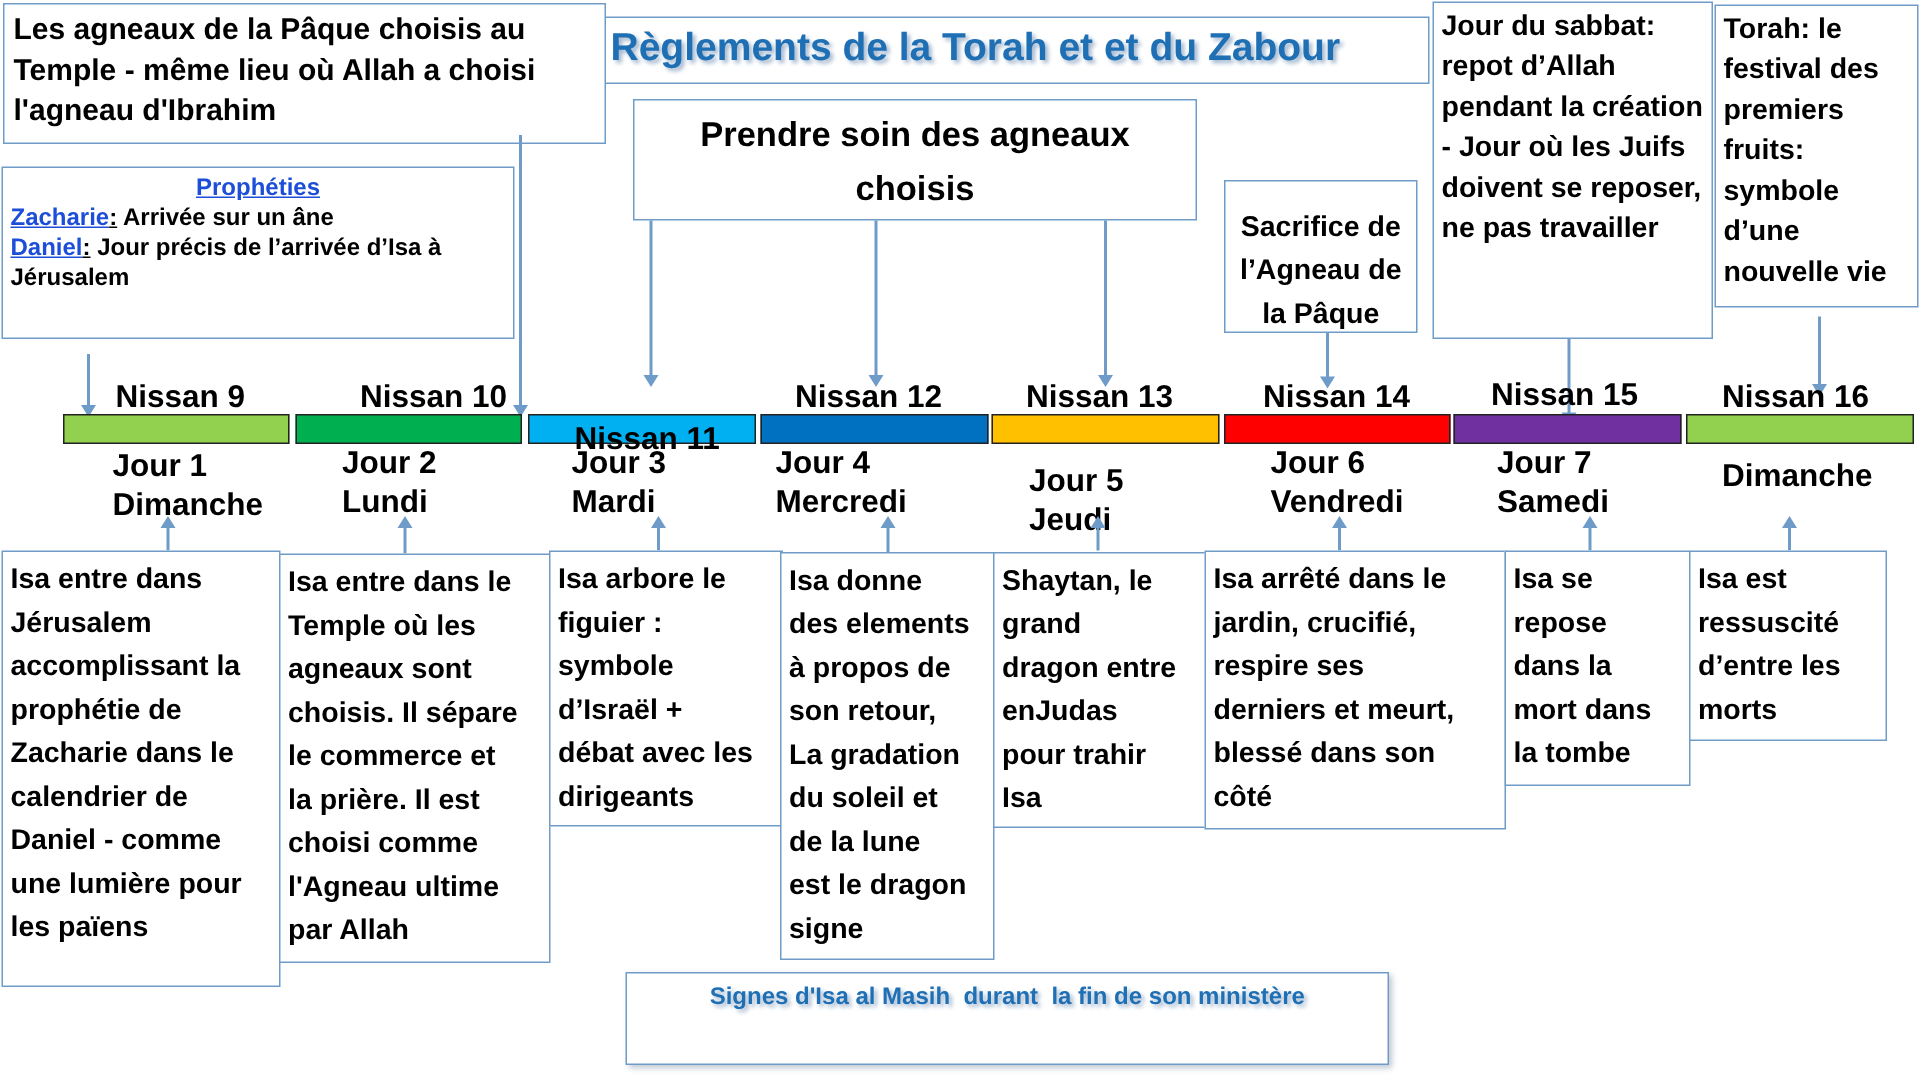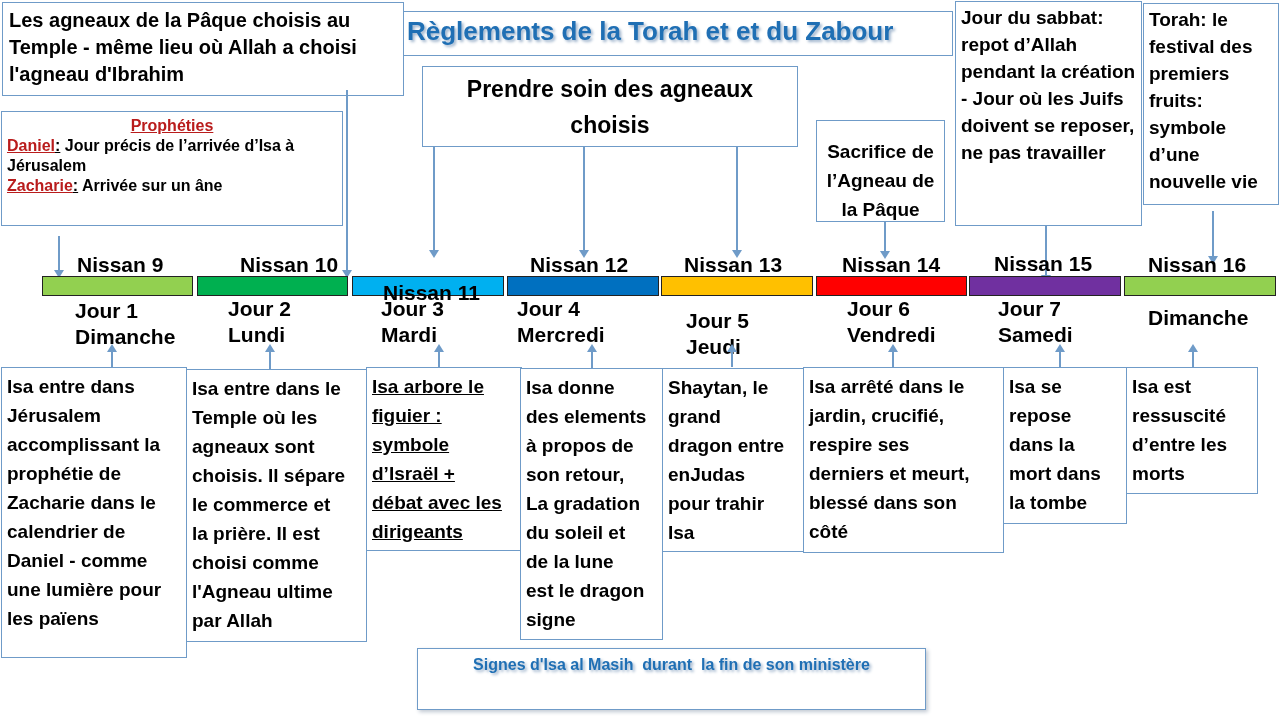--- a/index.html
+++ b/index.html
@@ -8,36 +8,36 @@
   .box { position:absolute; border:1.5px solid #6f9bc8; background:#fff; box-sizing:border-box; }
   .txt { font-weight:bold; }
   .title { position:absolute; color:#1f6fb4; font-weight:bold; text-shadow:2px 2px 3px #9fb4cc; }
   .bar { position:absolute; top:276px; height:20px; border:1.5px solid #222; box-sizing:border-box; }
   .nlabel { position:absolute; top:253px; font-size:21px; font-weight:bold; white-space:nowrap; }
   .jlabel { position:absolute; font-size:21px; font-weight:bold; line-height:26px; white-space:pre; }
   .vline { position:absolute; width:1.5px; background:#6f9bc8; }
   .arrow-down::after { content:""; position:absolute; left:-4px; bottom:-2px; border-left:5px solid transparent; border-right:5px solid transparent; border-top:8px solid #6f9bc8; }
   .arrow-up::before { content:""; position:absolute; left:-4px; top:-2px; border-left:5px solid transparent; border-right:5px solid transparent; border-bottom:8px solid #6f9bc8; }
   .desc { font-size:19px; font-weight:bold; line-height:29px; padding:4px 5px; white-space:pre-line; }
-  .red-u { color:#b91c1c; text-decoration:underline; }
+  .red-u { color:#1d4ed8; text-decoration:underline; }
 </style>
 </head>
 <body>
 
 <div class="box" style="left:403px;top:11px;width:550px;height:45px;"></div>
 <div class="title" style="left:407px;top:16px;font-size:26px;">Règlements de la Torah et et du Zabour</div>
 
 <div class="box txt" style="left:2px;top:2px;width:402px;height:94px;font-size:20px;line-height:27px;padding:4px 6px;">
   <span>Les agneaux de la Pâque choisis au Temple - même lieu où Allah a choisi l'agneau d'Ibrahim</span>
 </div>
 
 <div class="box txt" style="left:1px;top:111px;width:342px;height:115px;font-size:16px;line-height:20px;padding:4px 5px;">
   <div class="red-u" style="text-align:center;">Prophéties</div>
+  <div><span class="red-u">Zacharie</span><span style="text-decoration:underline">:</span><span> Arrivée sur un âne</span></div>
   <div><span class="red-u">Daniel</span><span style="text-decoration:underline">:</span><span> Jour précis de l’arrivée d’Isa à Jérusalem</span></div>
-  <div><span class="red-u">Zacharie</span><span style="text-decoration:underline">:</span><span> Arrivée sur un âne</span></div>
 </div>
 
 <div class="box txt" style="left:422px;top:66px;width:376px;height:81px;font-size:23px;line-height:36px;text-align:center;padding:4px 20px;">
   <span>Prendre soin des agneaux choisis</span>
 </div>
 
 <div class="box txt" style="left:816px;top:120px;width:129px;height:102px;font-size:19px;line-height:29px;text-align:center;padding:16px 3px;">
   <span>Sacrifice de l’Agneau de la Pâque</span>
 </div>
 
@@ -112,21 +112,21 @@
 les païens</div>
 <div class="box desc" style="left:186px;top:369px;width:181px;height:273px;">Isa entre dans le
 Temple où les
 agneaux sont
 choisis. Il sépare
 le commerce et
 la prière. Il est
 choisi comme
 l'Agneau ultime
 par Allah</div>
-<div class="box desc" style="left:366px;top:367px;width:156px;height:184px;text-decoration:underline;">Isa arbore le
+<div class="box desc" style="left:366px;top:367px;width:156px;height:184px;">Isa arbore le
 figuier :
 symbole
 d’Israël +
 débat avec les
 dirigeants</div>
 <div class="box desc" style="left:520px;top:368px;width:143px;height:272px;">Isa donne
 des elements
 à propos de
 son retour,
 La gradation

